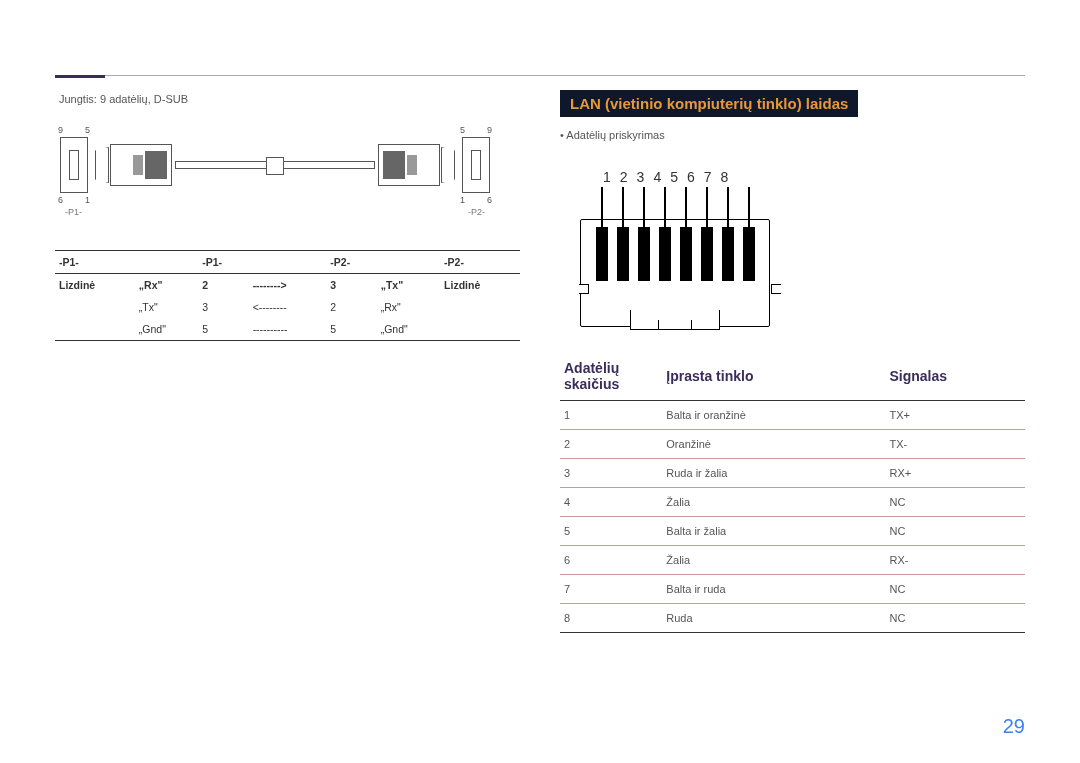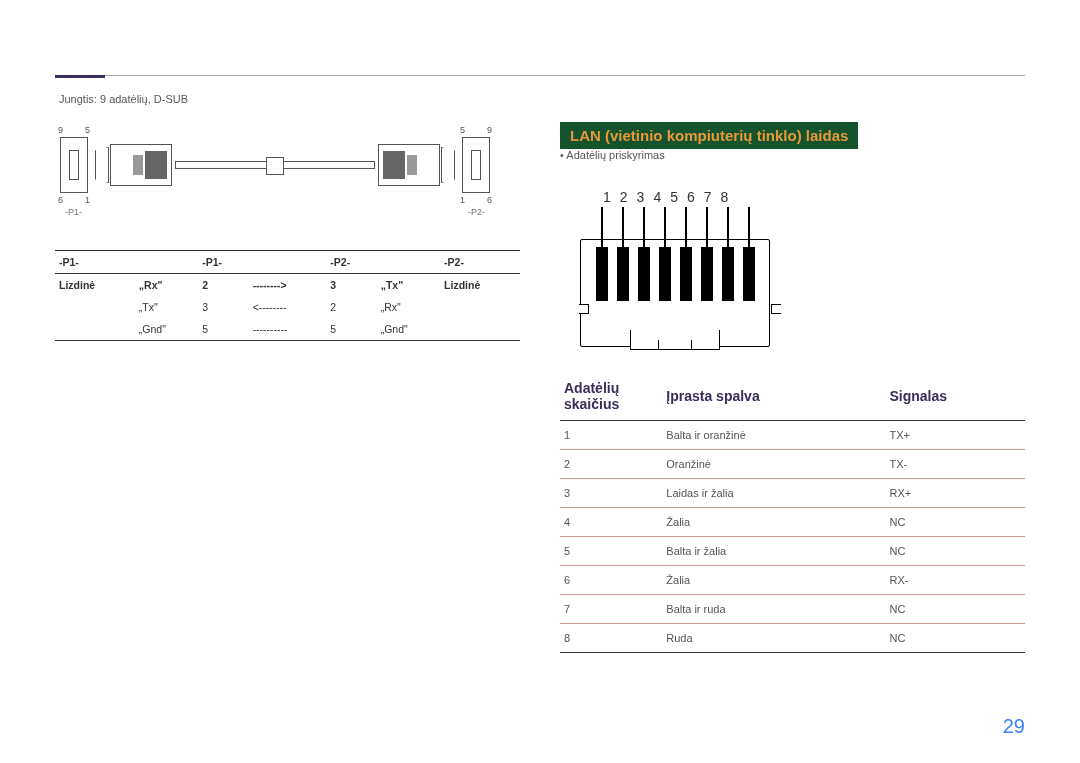--- a/index.html
+++ b/index.html
@@ -75,22 +75,22 @@
   .rs-trapezoid.right { right:40px; clip-path: polygon(0 0, 100% 10%, 100% 90%, 0 100%); }
   .rs-plabel { position:absolute; font-size:9px; color:#777; top:82px; }
   
   .pin-table { width: 100%; margin-top: 25px; font-size: 10.5px; border-collapse: collapse;}
   .pin-table td, .pin-table th { text-align:left; padding: 5px 4px; }
   .pin-table thead th { border-top:1px solid #333; border-bottom:1px solid #333; font-weight:bold;}
   .pin-table tbody tr:last-child td { border-bottom:1px solid #333; }
   .pin-table tbody tr:first-child td { font-weight:bold; }
   
   .section-header {
-    background: #14532d; color: #e89838; padding: 5px 10px;
-    font-size: 15px; font-weight: 600; display:inline-block;margin-top:32px;
+    background: #0f172a; color: #e89838; padding: 5px 10px;
+    font-size: 15px; font-weight: 600; display:inline-block;
   }
   
   .rj45-diagram {
     margin-top: 28px; margin-bottom: 25px; width: 200px; height: 160px;
     position: relative; margin-left: 20px;
   }
   .rj45-nums { position:absolute; top:0; left:23px; display:flex; gap:9px; font-size:14px; color:#333; font-weight:500;}
   .rj45-body { position:absolute; top:50px; left:0; width:190px; height:108px; border:1.5px solid #000; border-radius:2px;}
   .rj45-pins { position:absolute; top:58px; left:16px; display:flex; gap:9px;}
   .rj45-pin { width:12px; height:54px; background:#000; position:relative;}
@@ -192,21 +192,21 @@
           <td>5</td>
           <td>„Gnd"</td>
           <td></td>
         </tr>
       </tbody>
     </table>
   </div>
 
   <div class="col">
     <div class="section-header">LAN (vietinio kompiuterių tinklo) laidas</div>
-    <ul class="bullet-list" style="">
+    <ul class="bullet-list" style="margin-top:12px">
       <li>Adatėlių priskyrimas</li>
     </ul>
 
     <div class="rj45-diagram">
       <div class="rj45-nums">
         <span>1</span>
         <span>2</span>
         <span>3</span>
         <span>4</span>
         <span>5</span>
@@ -228,38 +228,38 @@
       <div class="rj45-notch-l"></div>
       <div class="rj45-notch-r"></div>
       <div class="rj45-clip"></div>
       <div class="rj45-clip-inner"></div>
     </div>
 
     <table class="lan-table">
       <thead>
           <tr>
         <th style="width:22%">Adatėlių skaičius</th>
-        <th style="width:48%">Įprasta spalva</th>
+        <th style="width:48%">Įprasta tinklo</th>
         <th>Signalas</th>
       </tr>
         </thead>
       <tbody>
         <tr>
             <td>1</td>
             <td>Balta ir oranžinė</td>
             <td>TX+</td>
           </tr>
         <tr>
             <td>2</td>
             <td>Oranžinė</td>
             <td>TX-</td>
           </tr>
         <tr>
             <td>3</td>
-            <td>Laidas ir žalia</td>
+            <td>Ruda ir žalia</td>
             <td>RX+</td>
           </tr>
         <tr>
             <td>4</td>
             <td>Žalia</td>
             <td>NC</td>
           </tr>
         <tr>
             <td>5</td>
             <td>Balta ir žalia</td>

